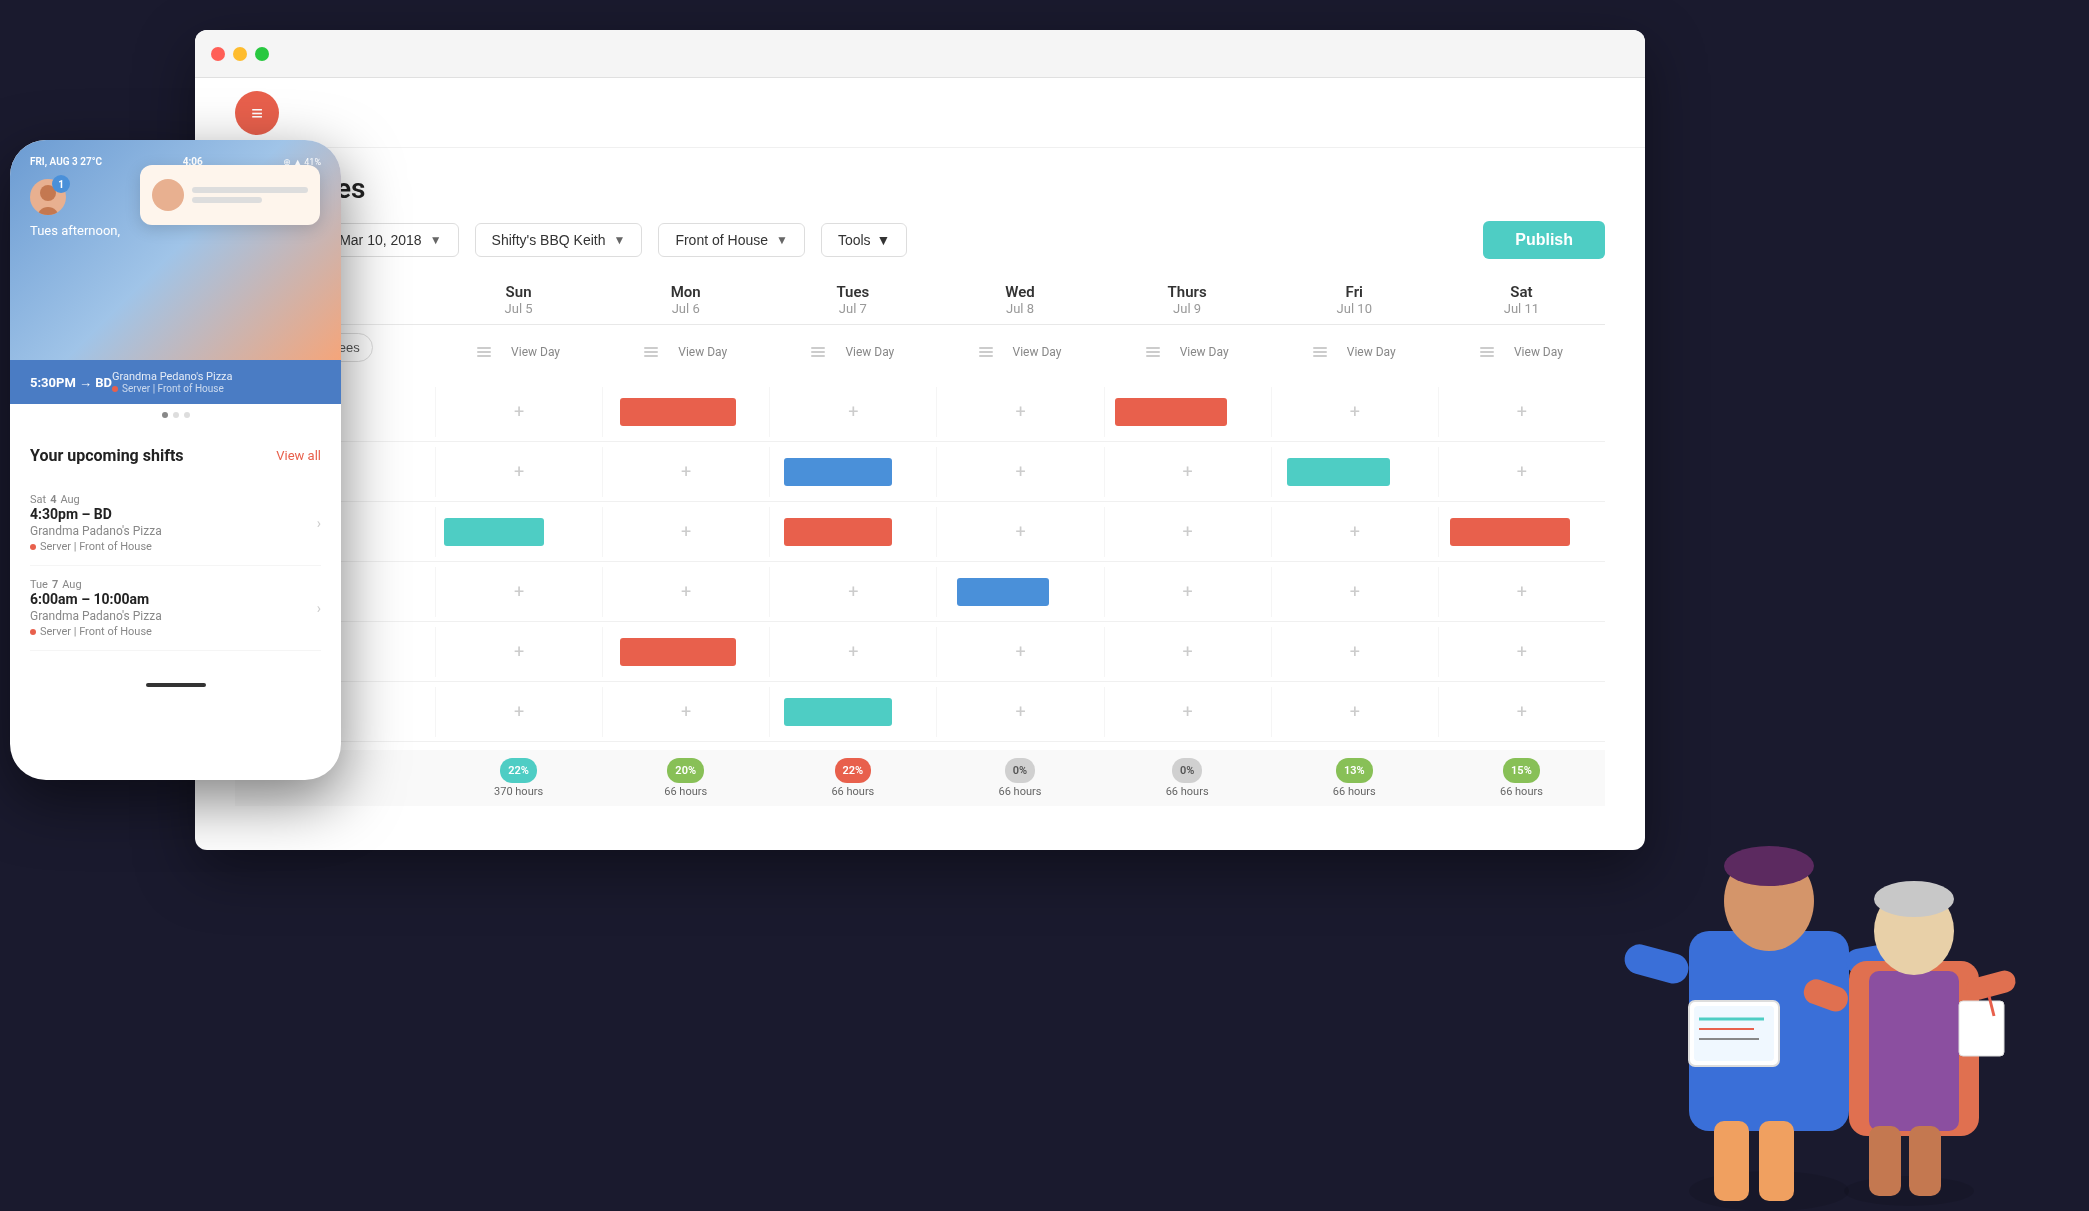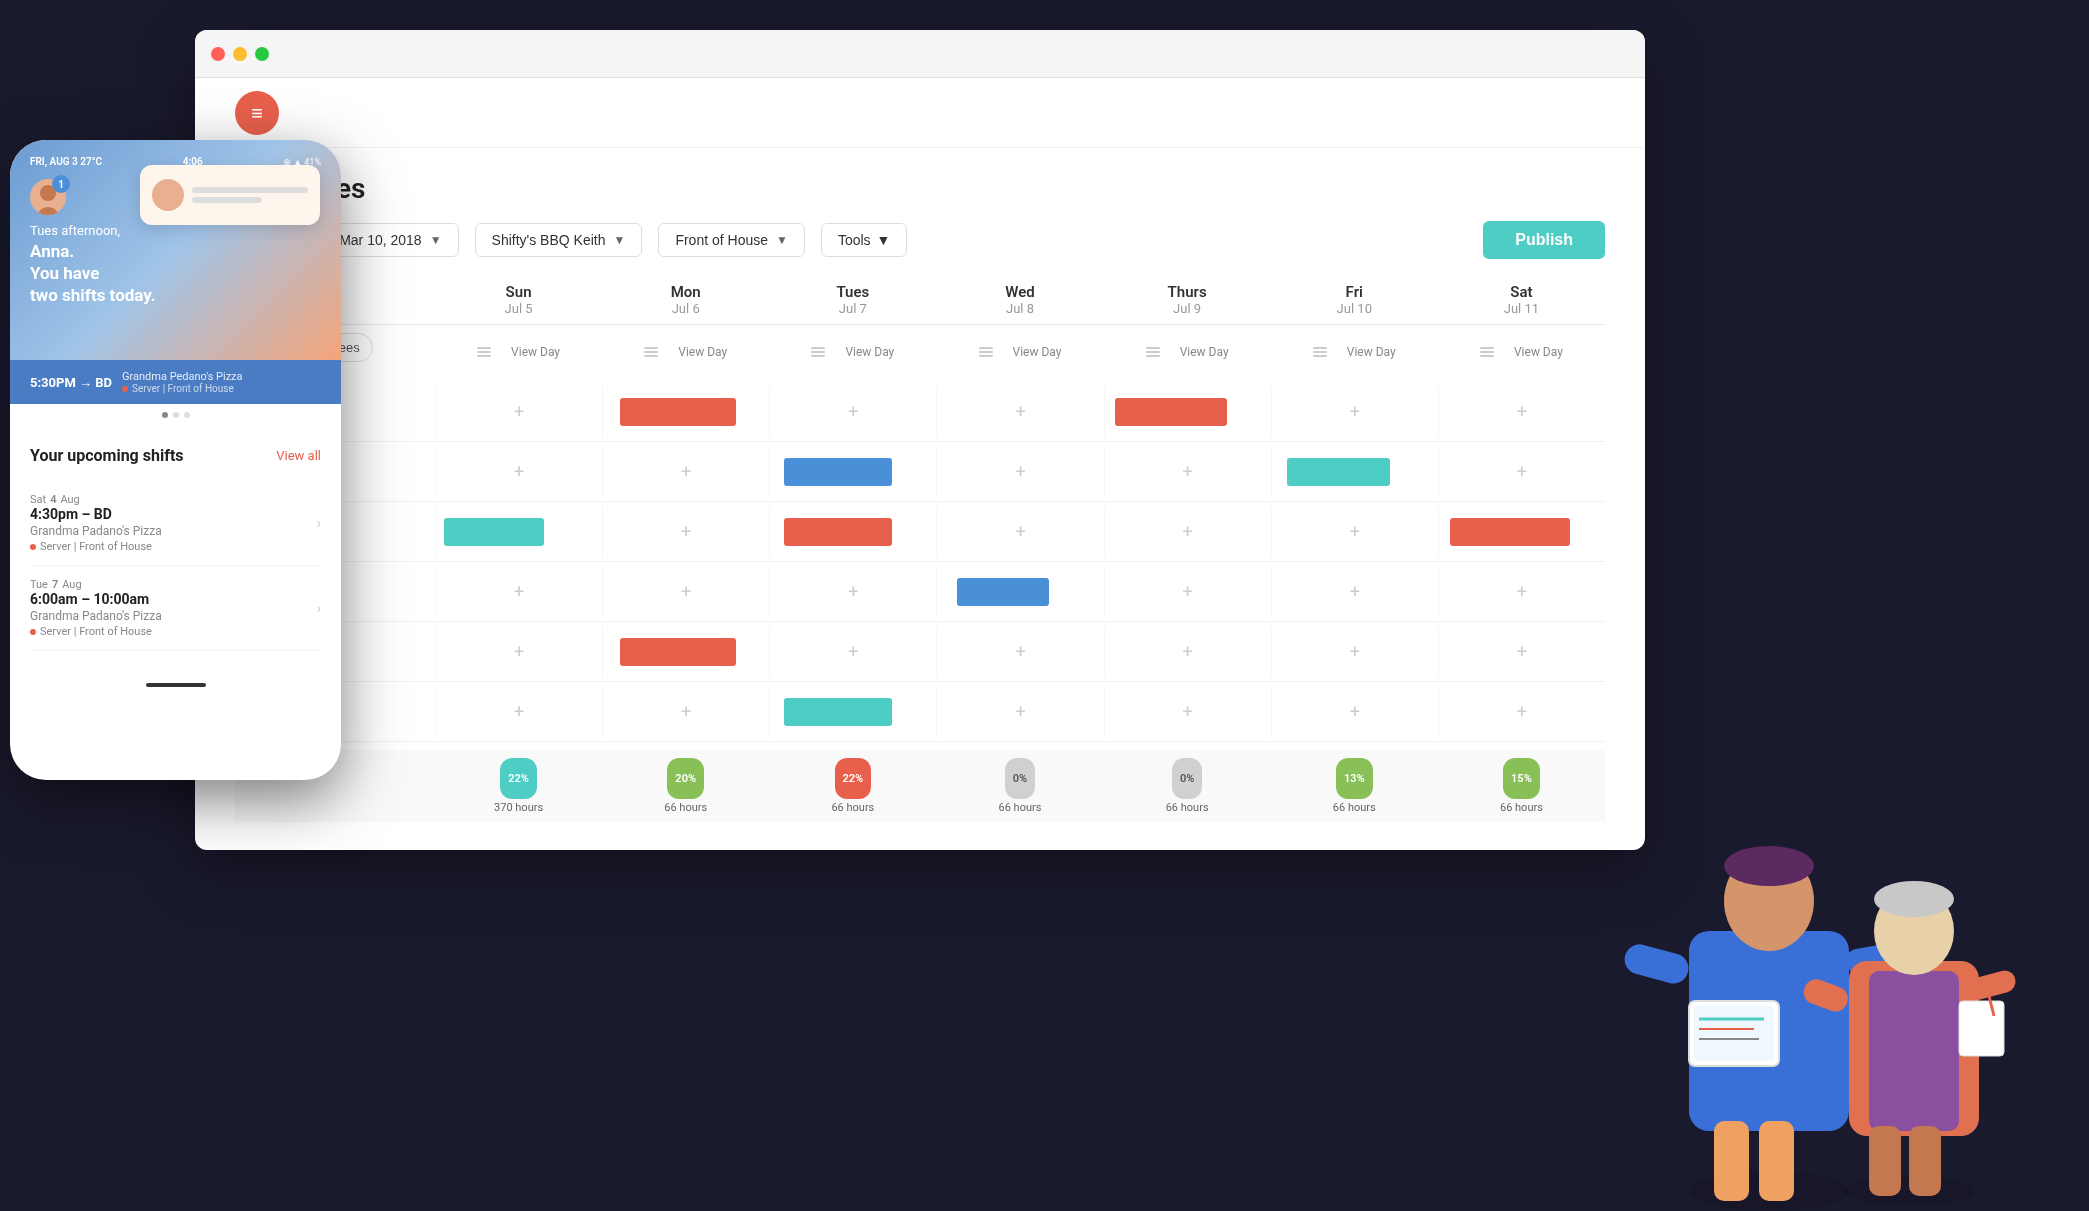--- a/index.html
+++ b/index.html
@@ -311,21 +311,21 @@
     .summary-cell {
       display: flex;
       flex-direction: column;
       align-items: center;
       font-size: 11px;
       color: #666;
     }
 
     .percent-badge {
       display: inline-block;
-      padding: 14px 8px;
+      padding: 6px 8px;
       border-radius: 12px;
       font-size: 11px;
       font-weight: 600;
       margin-bottom: 2px;
     }
 
     .badge-teal { background: #4ecdc4; color: white; }
     .badge-green { background: #88c057; color: white; }
     .badge-red { background: #e8604c; color: white; }
     .badge-gray { background: #d0d0d0; color: #555; }
@@ -570,27 +570,24 @@
       <div style="position:relative;">
         <div style="width:36px;height:36px;background:#e8b090;border-radius:50;overflow:hidden;border-radius:50%;">
           <div style="width:16px;height:16px;background:#c47850;border-radius:50%;margin:6px auto;"></div>
           <div style="width:22px;height:12px;background:#c47850;border-radius:12px 12px 0 0;margin:0 auto;"></div>
         </div>
         <div class="notif-badge">1</div>
       </div>
     </div>
     <div class="phone-greeting">
       <div style="font-size:13px;color:white;margin-bottom:2px;">Tues afternoon,</div>
-      <div style="font-size:17px;font-weight:700;color:white;line-height:1.3;">
-        Anna.<br>You have<br>two shifts today.
-      </div>
     </div>
   </div>
 
-  <div style="background:#4a7cc4;padding:10px 20px;display:flex;align-items:center;gap:10px;">
+  <div style="background:#4a7cc4;padding:10px 20px;display:flex;align-items:center;">
     <span style="color:white;font-size:13px;font-weight:700;">5:30PM → BD</span>
     <div style="flex:1;">
       <div style="color:rgba(255,255,255,0.85);font-size:11px;">Grandma Pedano's Pizza</div>
       <div style="display:flex;align-items:center;gap:4px;">
         <span style="width:6px;height:6px;background:#e8604c;border-radius:50%;display:inline-block;"></span>
         <span style="color:rgba(255,255,255,0.7);font-size:10px;">Server | Front of House</span>
       </div>
     </div>
   </div>
 

